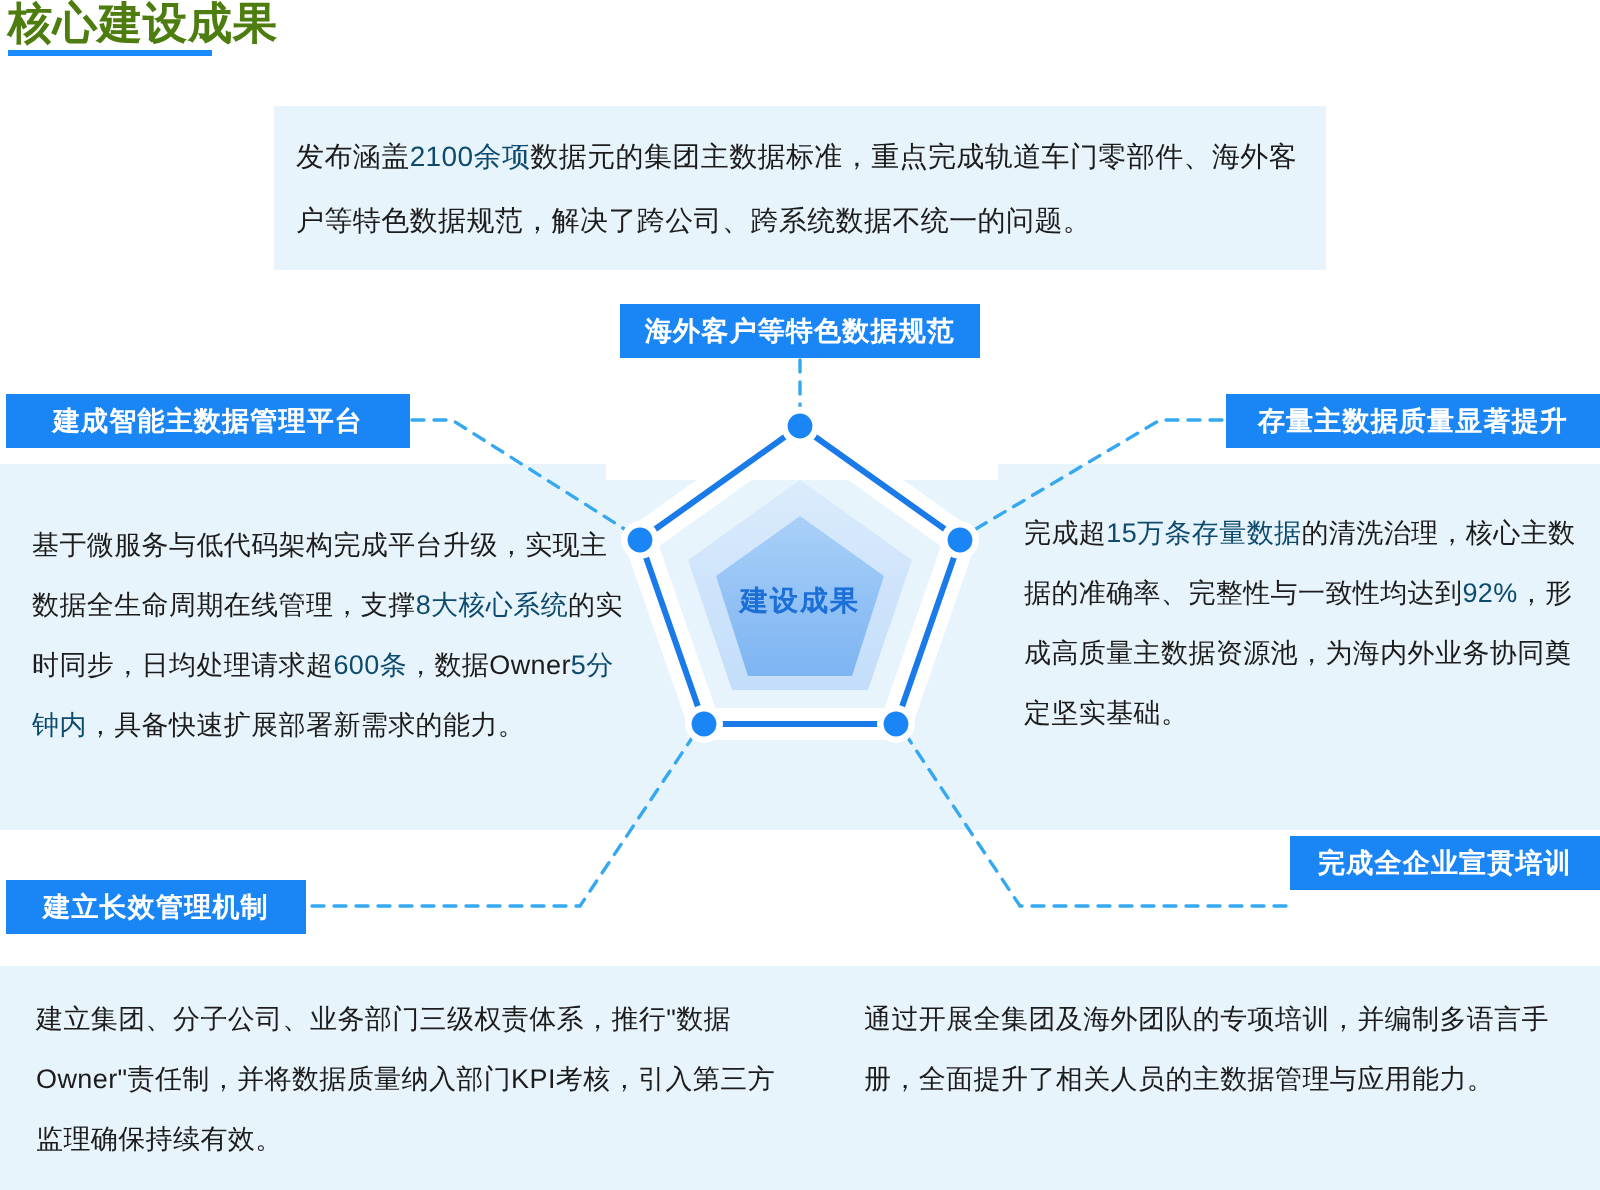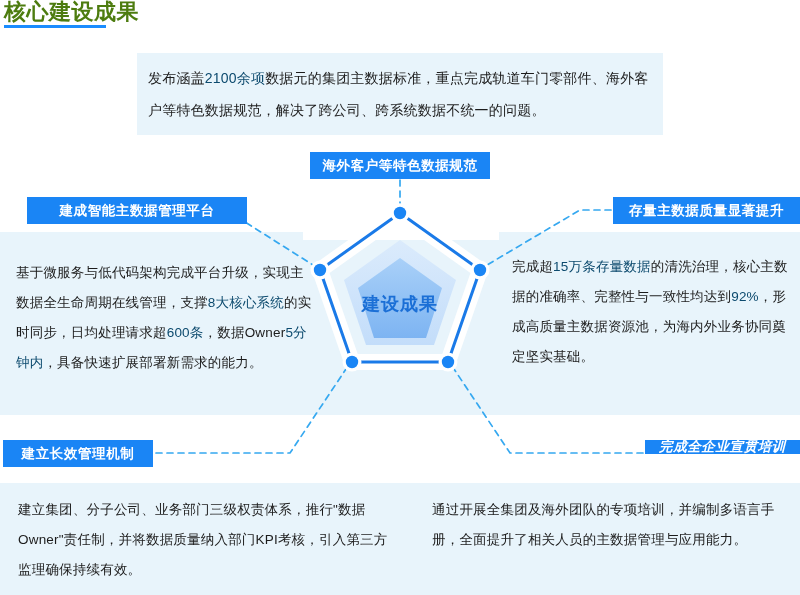--- a/index.html
+++ b/index.html
@@ -86,39 +86,39 @@
     font-weight: bold;
     letter-spacing: 0.6px;
     display: flex;
     align-items: center;
     justify-content: center;
     white-space: nowrap;
     box-sizing: border-box;
     padding: 0 10px;
   }
   #chip-top     { left: 310px; top: 152px; width: 180px; height: 27px; }
-  #chip-left-up { left: 3px;   top: 197px; width: 220px; height: 27px; margin-left: 24px; }
+  #chip-left-up { left: 3px;   top: 197px; width: 202px; height: 27px; }
   #chip-right-up{ left: 613px; top: 197px; width: 187px; height: 27px; }
   #chip-left-dn { left: 3px;   top: 440px; width: 150px; height: 27px; }
-  #chip-right-dn{ left: 645px; top: 440px; width: 155px; height: 14px; font-style: italic; }
+  #chip-right-dn{ left: 645px; top: 418px; width: 155px; height: 27px; }
 
   
   #diagram {
     position: absolute;
     left: 0; top: 0;
     width: 800px; height: 595px;
     pointer-events: none;
   }
   #center-label {
     position: absolute;
     left: 352px;
     top: 292px;
     width: 96px;
     text-align: center;
-    font-size: 18px;
+    font-size: 14px;
     font-weight: bold;
     color: #1b6fd6;
     letter-spacing: 1px;
   }
 </style>
 </head>
 <body>
 
 <div class="panel" id="panel-top"></div>
 <div class="panel" id="panel-left"></div>

